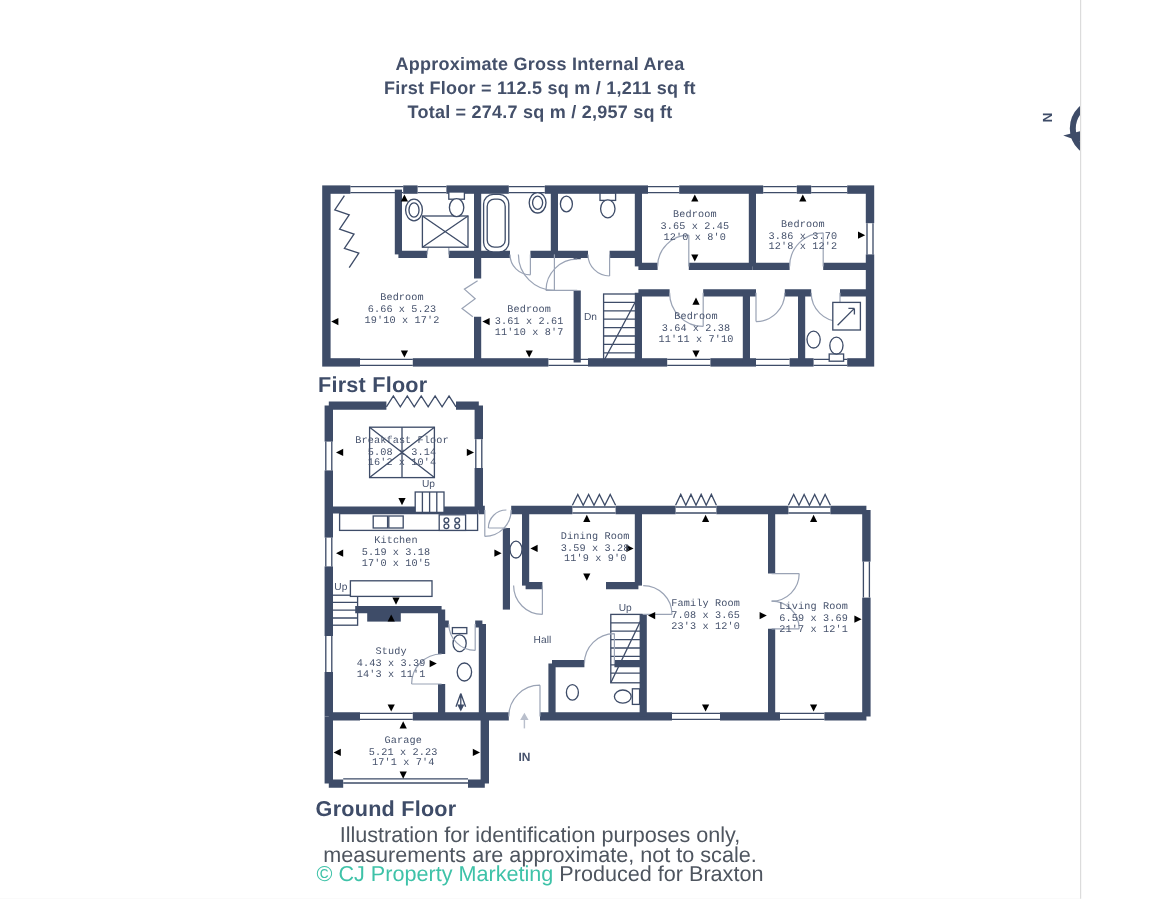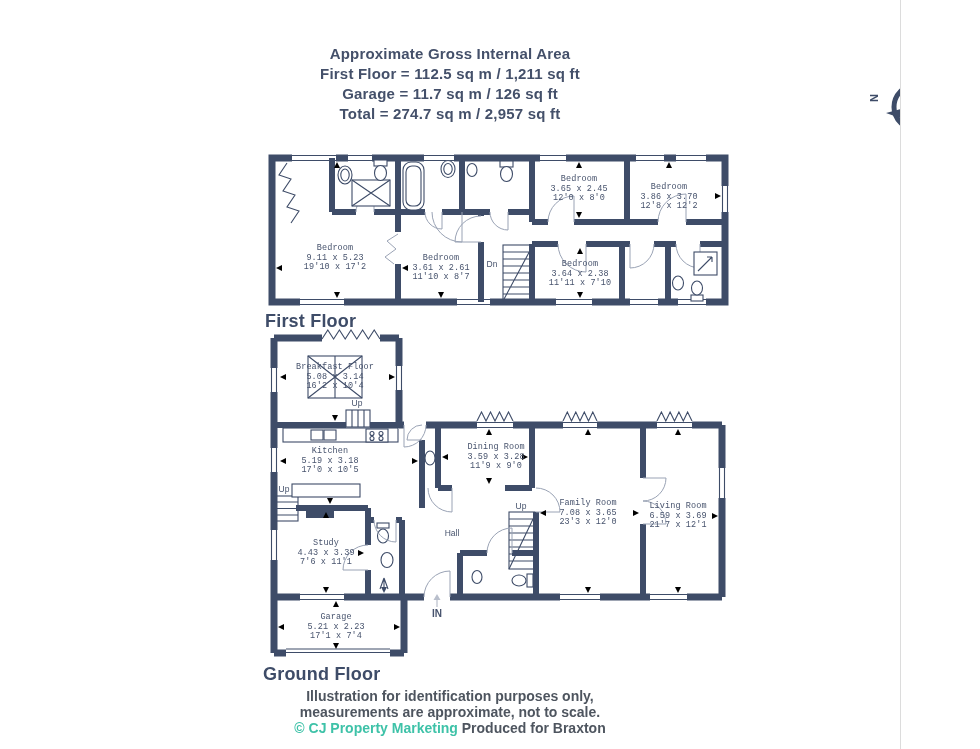--- a/index.html
+++ b/index.html
@@ -19,21 +19,21 @@
   
   .hd{position:absolute;left:0;top:44px;width:100%;text-align:center;color:#44506a;
       font-size:15px;font-weight:600;letter-spacing:.2px;line-height:20px;}
   .rl{position:absolute;transform:translate(-50%,-50%);text-align:center;font-size:8.5px;
       line-height:9.5px;color:#47536d;letter-spacing:.1px;white-space:nowrap;font-weight:500;font-family:Liberation Mono, monospace;}
   .sl{position:absolute;transform:translate(-50%,-50%);font-size:8.5px;color:#47536d;
       white-space:nowrap;font-weight:500;}
   .in-label{font-weight:700;font-size:10px;}
   .fl{position:absolute;font-weight:700;font-size:18px;color:#3e4c68;letter-spacing:.2px;}
   .ft{position:absolute;left:0;top:688px;width:100%;text-align:center;color:#4e555f;
-      font-size:14px;line-height:16px;font-weight:700;}
+      font-size:18px;line-height:16px;font-weight:400;}
   .teal{color:#3ec2a8;}
   .compass-n{position:absolute;left:874px;top:98px;transform:translate(-50%,-50%) rotate(-90deg);
       font-size:11px;font-weight:700;color:#3e4c68;}
 </style>
 </head>
 <body>
 
 <div class="page">
 
 <svg width="980" height="749" viewBox="0 0 980 749">
@@ -265,29 +265,28 @@
 
   <g>
     <circle cx="916" cy="107" r="22" fill="none" stroke="#3e4c68" stroke-width="5"></circle>
     <polygon fill="#3e4c68" points="886,113 943,98 916,117 929,128"></polygon>
   </g>
 </svg>
 
 <div class="hd">
   <div>Approximate Gross Internal Area</div>
   <div>First Floor = 112.5 sq m / 1,211 sq ft</div>
-  <div>Garage = 11.7 sq m / 126 sq ft</div>
   <div>Total = 274.7 sq m / 2,957 sq ft</div>
 </div>
 
 <div class="compass-n">N</div>
 
 <div class="rl" style="left:335px;top:258px">
   <div>Bedroom</div>
-  <div>9.11 x 5.23</div>
+  <div>6.66 x 5.23</div>
   <div>19'10 x 17'2</div>
 </div>
 <div class="rl" style="left:441px;top:268px">
   <div>Bedroom</div>
   <div>3.61 x 2.61</div>
   <div>11'10 x 8'7</div>
 </div>
 <div class="rl" style="left:579px;top:189px">
   <div>Bedroom</div>
   <div>3.65 x 2.45</div>
@@ -327,32 +326,32 @@
   <div>23'3 x 12'0</div>
 </div>
 <div class="rl" style="left:678px;top:516px">
   <div>Living Room</div>
   <div>6.59 x 3.69</div>
   <div>21'7 x 12'1</div>
 </div>
 <div class="rl" style="left:326px;top:553px">
   <div>Study</div>
   <div>4.43 x 3.39</div>
-  <div>7'6 x 11'1</div>
+  <div>14'3 x 11'1</div>
 </div>
 <div class="rl" style="left:336px;top:627px">
   <div>Garage</div>
   <div>5.21 x 2.23</div>
   <div>17'1 x 7'4</div>
 </div>
 <div class="sl" style="left:452px;top:533px">Hall</div>
 <div class="sl" style="left:521px;top:506px">Up</div>
 <div class="sl" style="left:357px;top:403px">Up</div>
 <div class="sl" style="left:284px;top:489px">Up</div>
-<div class="sl in-label" style="left:437px;top:613px">IN</div>
+<div class="sl in-label" style="left:437px;top:632px">IN</div>
 <div class="fl" style="left:263px;top:664px">Ground Floor</div>
 
 <div class="ft">
   <div>Illustration for identification purposes only,</div>
   <div>measurements are approximate, not to scale.</div>
   <div><span class="teal">© CJ Property Marketing</span><span> Produced for Braxton</span></div>
 </div>
 
 </div>
 

